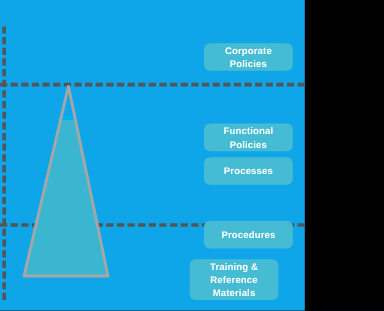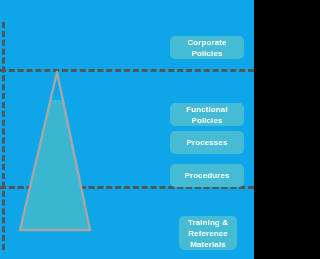--- a/index.html
+++ b/index.html
@@ -87,21 +87,21 @@
   <div id="labels">
       <div class="label-box" style="left: 170px; top: 36px; width: 74px; height: 23px;">
         <span>Corporate Policies</span>
       </div>
       <div class="label-box" style="left: 170px; top: 91px; width: 74px; height: 23px; margin-top: 12px;">
         <span>Functional Policies</span>
       </div>
       <div class="label-box" style="left: 170px; top: 131px; width: 74px; height: 23px;">
         <span>Processes</span>
       </div>
-      <div class="label-box" style="left: 170px; top: 164px; width: 74px; height: 23px;">
+      <div class="label-box" style="left: 170px; top: 184px; width: 74px; height: 23px;">
         <span>Procedures</span>
       </div>
-      <div class="label-box" style="left: 179px; top: 216px; width: 58px; height: 34px;">
+      <div class="label-box" style="left: 158px; top: 216px; width: 74px; height: 34px;">
         <span>Training &amp; Reference Materials</span>
       </div>
     </div>
 
 </div>
 
 </body></html>

